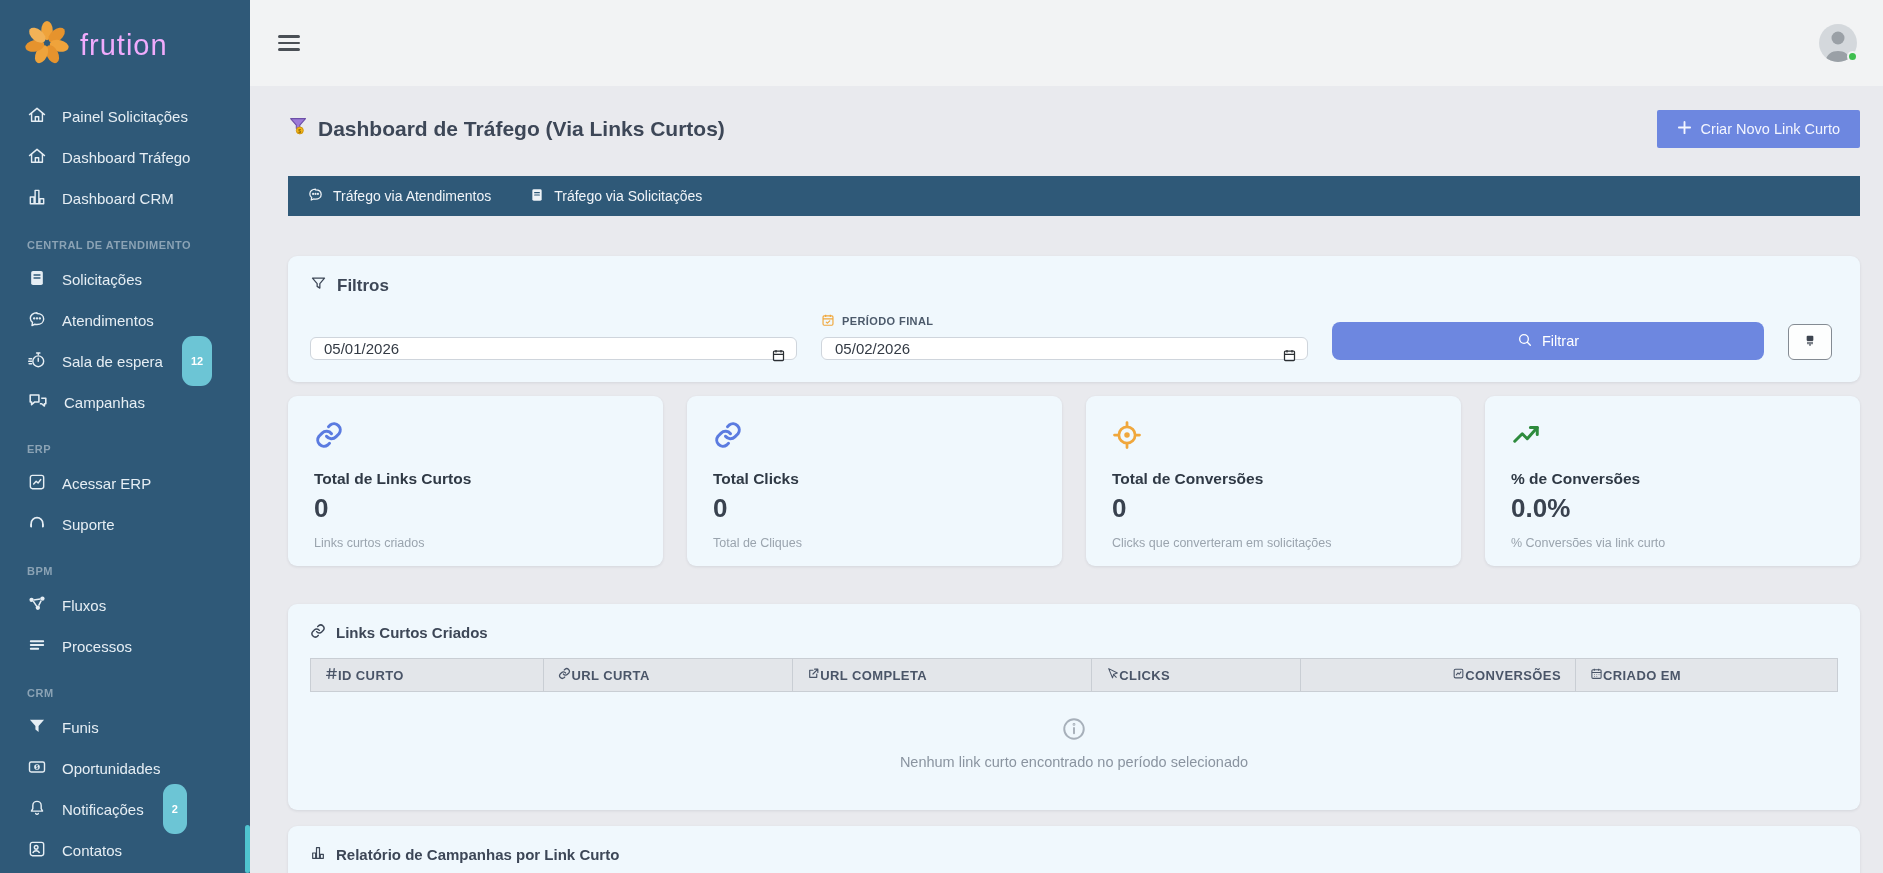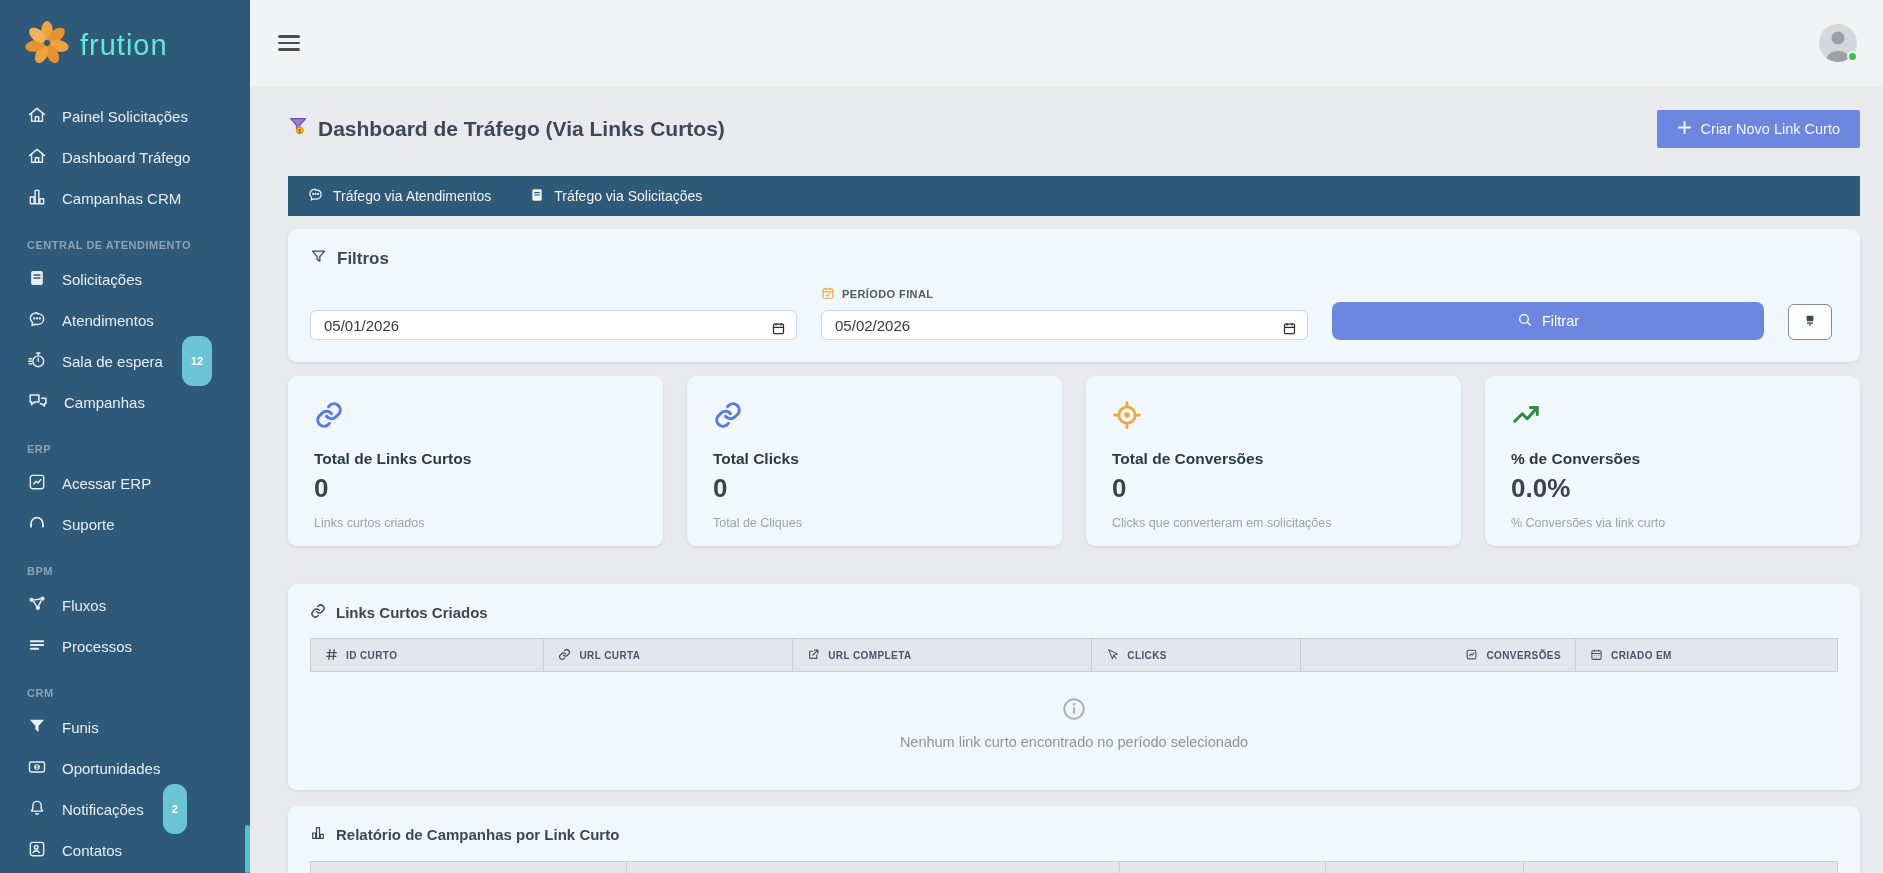--- a/index.html
+++ b/index.html
@@ -3,21 +3,21 @@
 <meta charset="utf-8">
 <style>
   * { margin:0; padding:0; box-sizing:border-box; }
   html,body { width:1883px; height:873px; overflow:hidden; }
   body { font-family:"Liberation Sans", sans-serif; background:#e9eaee; }
   .app { position:relative; width:1883px; height:873px; display:flex; }
 
   
   .sidebar { position:relative; width:250px; height:873px; background:#2f5978; flex:none; overflow:hidden; }
   .logo { display:flex; align-items:center; gap:10px; padding:20px 0 18px 24px; cursor:pointer; }
-  .logo-text { color:#5eead4; font-size:29px; letter-spacing:1px; font-weight:400; }
+  .logo-text { color:#f0abfc; font-size:29px; letter-spacing:1px; font-weight:400; }
   .nav { padding:14px 0 0 0; }
   .nav-item { display:flex; align-items:center; gap:15px; height:28px; margin:0 0 13px 0; padding-left:27px; color:#e6eef4; font-size:15px; cursor:pointer; }
   .nav-item svg { flex:none; }
   .nav-section { padding:14px 0 14px 27px; color:#8ba3b5; font-size:11px; font-weight:bold; letter-spacing:.5px; }
   .badge { background:#6cc5d5; color:#fff; font-size:11px; font-weight:bold; border-radius:11px; padding:19px 9px; margin-left:4px; }
   .side-scroll { position:absolute; right:0; bottom:0; width:5px; height:48px; background:#4fc4cf; border-radius:3px; }
 
   
   .main { flex:1; display:flex; flex-direction:column; height:873px; }
   .topbar { height:86px; background:#f2f3f4; flex:none; display:flex; align-items:center; justify-content:space-between; padding:0 26px 0 28px; }
@@ -33,44 +33,44 @@
   .page-title { display:flex; align-items:center; gap:9px; font-size:21px; font-weight:bold; color:#3d4757; }
   .btn-create { display:flex; align-items:center; gap:9px; background:#6d87e0; color:#f4f6ff; border:none; height:38px; padding:0 20px; border-radius:2px; font-size:14.5px; font-family:inherit; cursor:pointer; }
 
   .tabbar { display:flex; align-items:stretch; height:40px; background:#2f5978; }
   .tab { display:flex; align-items:center; gap:9px; padding:11px 19px; color:#f0f4f8; font-size:14px; cursor:pointer; }
   .tab.active { background:#dbe3f7; color:#6b89c8; border-radius:3px; }
 
   .card { background:#f0f8fd; border-radius:9px; box-shadow:0 1px 3px rgba(30,40,60,.10); }
 
   
-  .filters { margin-top:13px; padding:19px 28px 22px 22px; }
+  .filters { margin-top:40px; padding:19px 28px 22px 22px; }
   .filters-title { display:flex; align-items:center; gap:10px; font-size:17px; font-weight:bold; color:#3d4757; }
   .filters-row { display:flex; align-items:flex-end; gap:24px; margin-top:16px; }
   .field { display:flex; flex-direction:column; width:32%; }
   .field-label { display:flex; align-items:center; gap:7px; font-size:11px; font-weight:bold; letter-spacing:.4px; color:#4c5a6b; margin-bottom:8px; }
   .input-wrap { position:relative; }
-  .input-wrap input { width:100%; height:30px; background:#fff; border:1px solid #cfd5dc; border-radius:6px; padding:0 34px 0 13px; font-size:15px; color:#333a44; font-family:inherit; }
+  .input-wrap input { width:100%; height:23px; background:#fff; border:1px solid #cfd5dc; border-radius:6px; padding:0 34px 0 13px; font-size:15px; color:#333a44; font-family:inherit; }
   .input-cal { position:absolute; right:11px; top:11px; }
   .btn-filter { flex:1; display:flex; align-items:center; justify-content:center; gap:9px; height:38px; background:#6d87e0; color:#fff; border:none; border-radius:8px; font-size:14.5px; font-family:inherit; cursor:pointer; }
   .btn-clear { width:44px; height:36px; background:#fdfefe; border:1px solid #848b93; border-radius:6px; display:flex; align-items:center; justify-content:center; cursor:pointer; flex:none; }
 
   
   .stats-row { display:flex; gap:24px; margin-top:14px; }
   .stat-card { flex:1; height:170px; padding:24px 26px; }
   .stat-title { font-size:15.5px; font-weight:bold; color:#2f3945; margin-top:16px; }
   .stat-value { font-size:26px; font-weight:bold; color:#39424f; margin-top:5px; }
   .stat-caption { font-size:12.5px; color:#9aa4ae; margin-top:12px; }
 
   
   .links-card { margin-top:38px; padding:19px 22px 22px 22px; }
   .card-title { display:flex; align-items:center; gap:10px; font-size:15px; font-weight:bold; color:#3d4757; }
   .table { margin-top:16px; }
   .thead { display:flex; background:#e3e6ea; border:1px solid #c9ced4; height:34px; }
-  .th { display:flex; align-items:center; gap:8px; padding:0 14px; font-size:10px; font-weight:bold; letter-spacing:.4px; color:#4a5568; border-right:1px solid #c9ced4; }
+  .th { display:flex; align-items:center; padding:0 14px; font-size:13px; font-weight:bold; letter-spacing:.4px; color:#4a5568; border-right:1px solid #c9ced4; }
   .th:last-child { border-right:none; }
   .th.right { justify-content:flex-end; }
   .c1{width:15.3%} .c2{width:16.3%} .c3{width:19.6%} .c4{width:13.7%} .c5{width:18%} .c6{width:17.1%}
   .empty { display:flex; flex-direction:column; align-items:center; gap:8px; padding:24px 0 18px 0; }
   .empty-text { font-size:14.5px; color:#8a94a0; }
 
   
   .report-card { margin-top:16px; padding:19px 22px; height:140px; }
   .partial-head { display:flex; margin-top:17px; background:#e3e6ea; border:1px solid #c9ced4; height:30px; }
   .ph { border-right:1px solid #c9ced4; } .ph:last-child{border-right:none;}
@@ -127,21 +127,21 @@
               <path d="M3 11.5 12 4l9 7.5"></path>
               <path d="M5.5 10v9.5h13V10"></path>
               <path d="M10 19.5v-5.5h4v5.5"></path>
             </svg></span>
         <span>Dashboard Tráfego</span>
       </div>
       <div class="nav-item">
         <span><svg width="20" height="20" viewBox="0 0 24 24" fill="none" stroke="#e6eef4" stroke-width="1.7" stroke-linejoin="round">
               <path d="M4 20v-8h4.5v8zM9.75 20V4h4.5v16zM15.5 20v-6H20v6z"></path>
             </svg></span>
-        <span>Campanhas CRM</span>
+        <span>Dashboard CRM</span>
       </div>
 
       <div class="nav-section">CENTRAL DE ATENDIMENTO</div>
 
       <div class="nav-item">
         <span><svg width="20" height="20" viewBox="0 0 24 24">
               <rect x="5" y="3.5" width="14" height="17" rx="2.2" fill="#e6eef4"></rect>
               <path d="M8.5 8.5h7M8.5 12h7" stroke="#2f5978" stroke-width="1.8" stroke-linecap="round"></path>
             </svg></span>
         <span>Solicitações</span>

